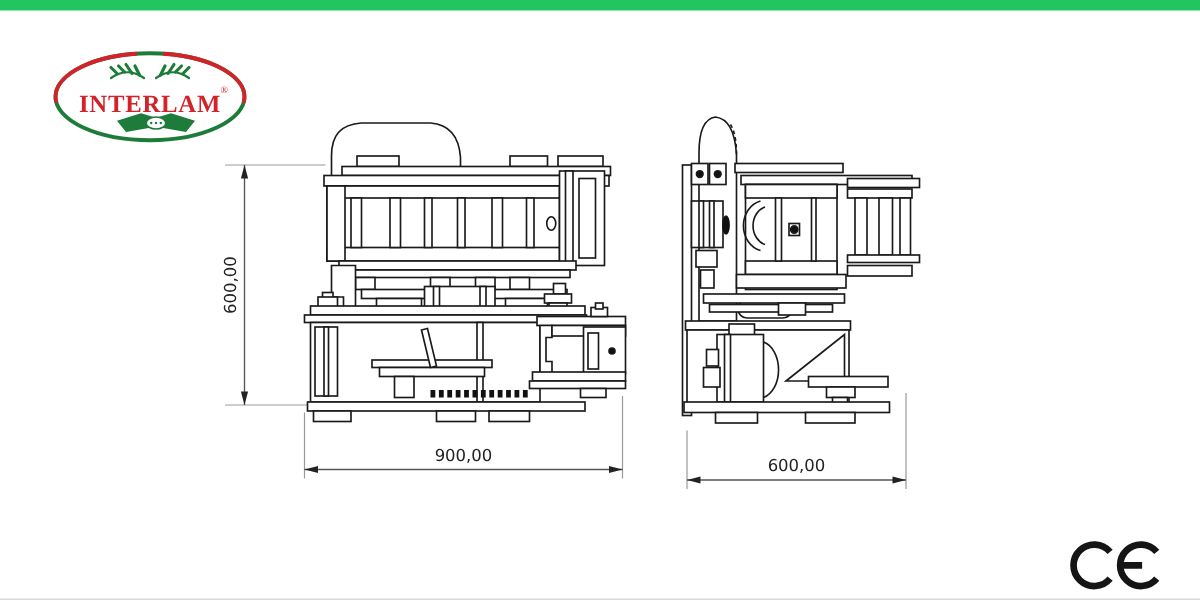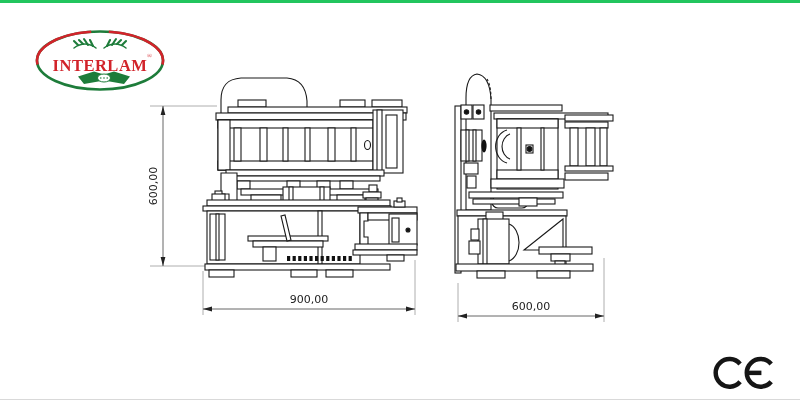--- a/index.html
+++ b/index.html
@@ -1,18 +1,18 @@
 <!DOCTYPE html>
 <html><head>
 <meta charset="utf-8">
 <style>
   html,body{margin:0;padding:0;background:#fff;}
   #canvas{
     position:relative;width:800px;height:400px;background:#ffffff;
-    border-top:3px solid #22c55e;border-bottom:1px solid #d9d9d9;
+    border-top:7px solid #22c55e;border-bottom:1px solid #d9d9d9;
     box-sizing:border-box;overflow:hidden;
     font-family:"DejaVu Sans",sans-serif;
   }
   .abs{position:absolute;}
   .dim-text{font:11px "DejaVu Sans",sans-serif;fill:#222;}
   .logo-brand{
     font-family:"Liberation Serif",serif;font-weight:bold;font-size:16.5px;
     letter-spacing:0.5px;fill:#d2232a;stroke:#ffffff;stroke-width:0.45;paint-order:stroke;
   }
   .logo-reg{font-family:"Liberation Serif",serif;font-size:6.5px;fill:#d2232a;}

